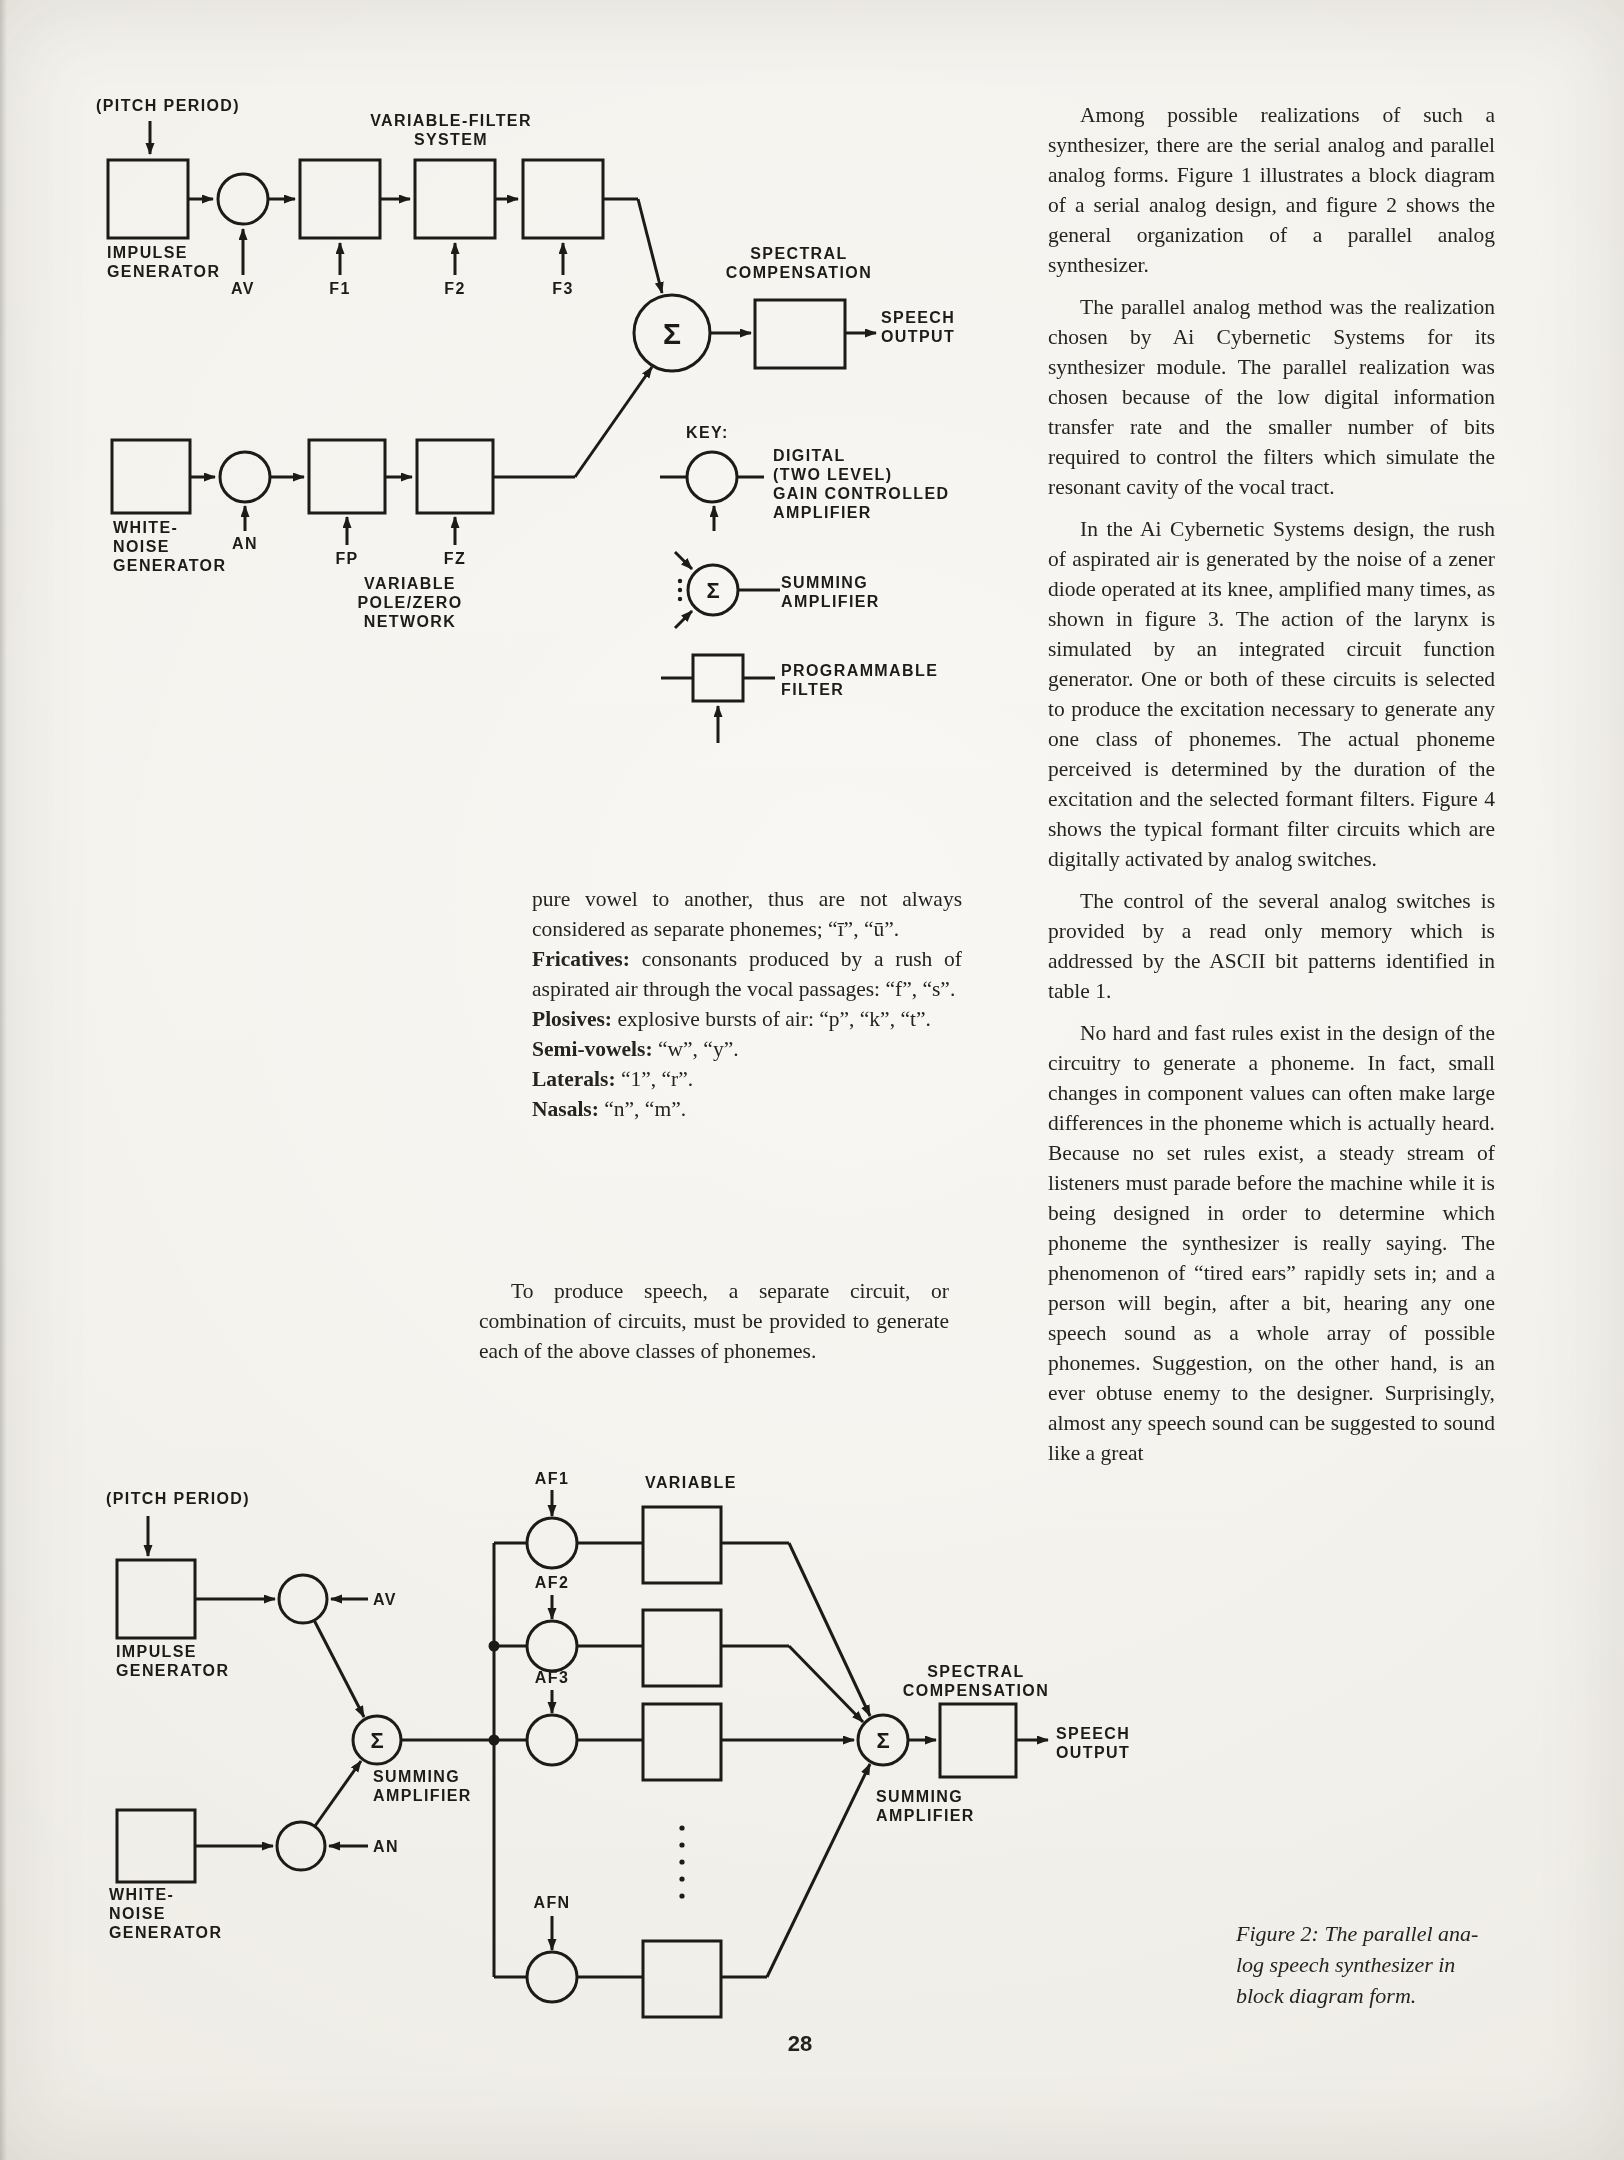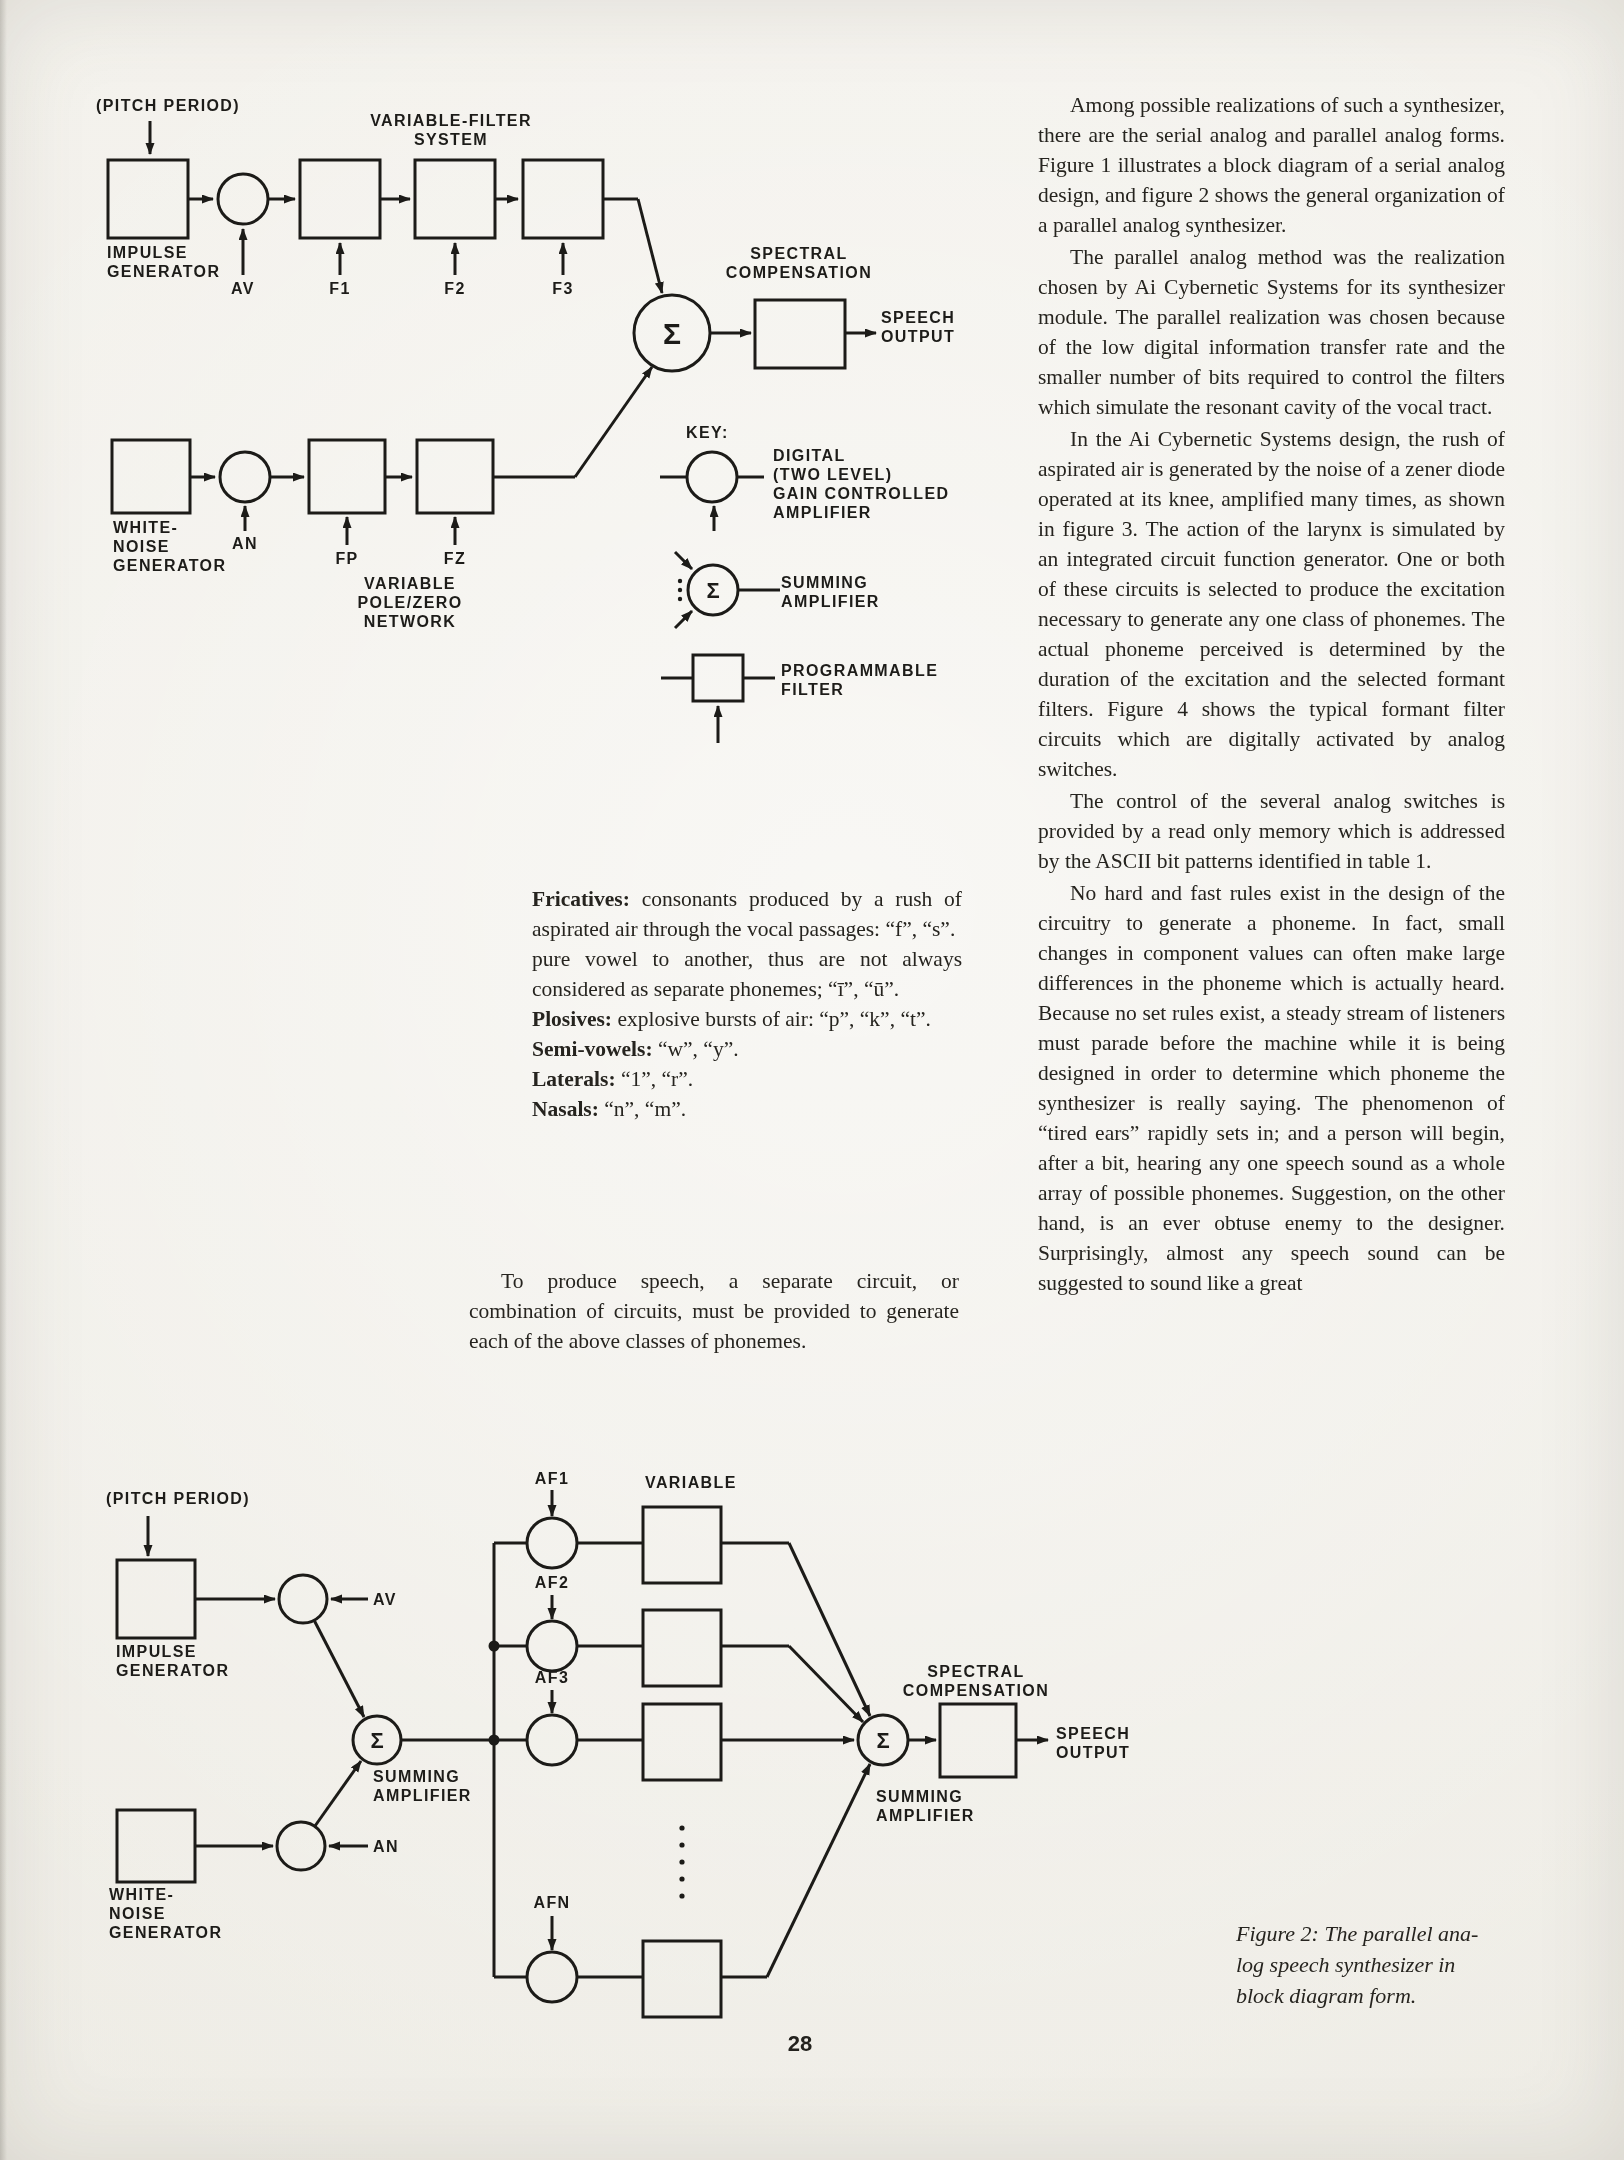--- a/index.html
+++ b/index.html
@@ -22,21 +22,21 @@
   .sigma.small{font-size:22px;}
 
   
   .dlabel{position:absolute;font:bold 16px/19px "Liberation Sans",sans-serif;letter-spacing:1.4px;
           color:#1d1c19;white-space:pre-line;}
   .dlabel.center{text-align:center;}
 
   
   .bodytext{position:absolute;font-family:"Liberation Serif",serif;font-size:21.5px;line-height:30px;
             text-align:justify;color:#26241f;}
-  .bodytext p{margin:2px;text-indent:32px;}
+  .bodytext p{margin:12px;text-indent:32px;}
   .mc-item b{font-weight:bold;}
   .caption{position:absolute;font-family:"Liberation Serif",serif;font-style:italic;font-size:22px;
            color:#26241f;white-space:pre-line;line-height:31px;}
   .pagenum{position:absolute;font:bold 22px "Liberation Sans",sans-serif;color:#23221e;text-align:center;}
 </style>
 </head>
 <body>
 
 <div class="page">
 
@@ -140,22 +140,22 @@
 
   <div class="bodytext" style="left:1036px;top:88px;width:471px;">
     <p>Among possible realizations of such a synthesizer, there are the serial analog and parallel analog forms. Figure 1 illustrates a block diagram of a serial analog design, and figure 2 shows the general organization of a parallel analog synthesizer.</p>
     <p>The parallel analog method was the realization chosen by Ai Cybernetic Systems for its synthesizer module. The parallel realization was chosen because of the low digital information transfer rate and the smaller number of bits required to control the filters which simulate the resonant cavity of the vocal tract.</p>
     <p>In the Ai Cybernetic Systems design, the rush of aspirated air is generated by the noise of a zener diode operated at its knee, amplified many times, as shown in figure 3. The action of the larynx is simulated by an integrated circuit function generator. One or both of these circuits is selected to produce the excitation necessary to generate any one class of phonemes. The actual phoneme perceived is determined by the duration of the excitation and the selected formant filters. Figure 4 shows the typical formant filter circuits which are digitally activated by analog switches.</p>
     <p>The control of the several analog switches is provided by a read only memory which is addressed by the ASCII bit patterns identified in table 1.</p>
     <p>No hard and fast rules exist in the design of the circuitry to generate a phoneme. In fact, small changes in component values can often make large differences in the phoneme which is actually heard. Because no set rules exist, a steady stream of listeners must parade before the machine while it is being designed in order to determine which phoneme the synthesizer is really saying. The phenomenon of “tired ears” rapidly sets in; and a person will begin, after a bit, hearing any one speech sound as a whole array of possible phonemes. Suggestion, on the other hand, is an ever obtuse enemy to the designer. Surprisingly, almost any speech sound can be suggested to sound like a great</p>
   </div>
 
   <div class="bodytext" style="left:532px;top:884px;width:430px;">
+    <div class="mc-item">pure vowel to another, thus are not always considered as separate phonemes; “ī”, “ū”.</div>
     <div class="mc-item"><b>Fricatives:</b><span> consonants produced by a rush of aspirated air through the vocal passages: “f”, “s”.</span></div>
-    <div class="mc-item">pure vowel to another, thus are not always considered as separate phonemes; “ī”, “ū”.</div>
     <div class="mc-item"><b>Plosives:</b><span> explosive bursts of air: “p”, “k”, “t”.</span></div>
     <div class="mc-item"><b>Semi-vowels:</b><span> “w”, “y”.</span></div>
     <div class="mc-item"><b>Laterals:</b><span> “1”, “r”.</span></div>
     <div class="mc-item"><b>Nasals:</b><span> “n”, “m”.</span></div>
   </div>
   <div class="bodytext" style="left:467px;top:1264px;width:494px;">
     <p>To produce speech, a separate circuit, or combination of circuits, must be provided to generate each of the above classes of phonemes.</p>
   </div>
 
   <div class="fig" style="left:90px;top:1430px;width:1130px;height:620px;">

